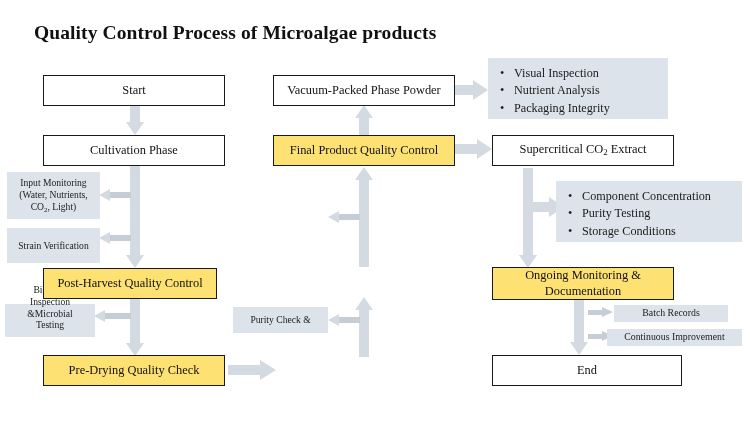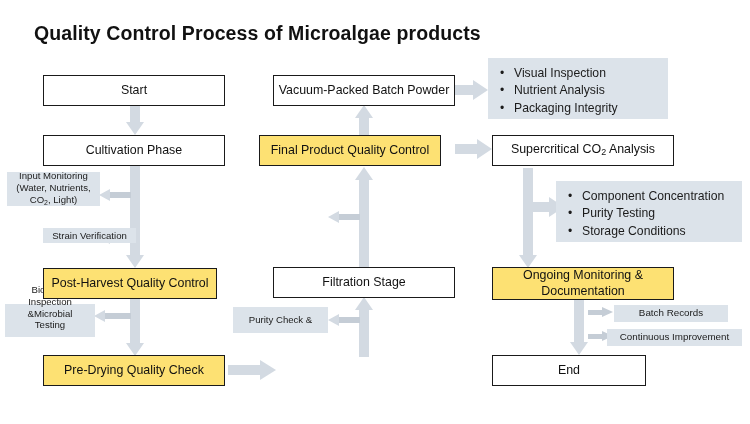--- a/index.html
+++ b/index.html
@@ -3,21 +3,21 @@
 <meta charset="utf-8">
 <style>
   html,body{margin:0;padding:0;}
   body{
     width:750px;height:424px;
     background:#ffffff;
     font-family:"Liberation Sans","DejaVu Sans",sans-serif;
     overflow:hidden;
     position:relative;
   }
-  #canvas{position:absolute;left:0;top:0;width:750px;height:424px;}
+  #canvas{position:absolute;left:0;top:0;width:750px;height:424px;font-family:Liberation Serif, serif;}
 
   .title{
     position:absolute;
     left:34px; top:22px;
     font-size:19.5px;
     font-weight:bold;
     color:#111111;
     letter-spacing:0.1px;
     white-space:nowrap;
   }
@@ -181,44 +181,43 @@
 
   <div class="node" style="left:43px;top:75px;width:182px;height:31px;">Start</div>
 
   <div class="node" style="left:43px;top:135px;width:182px;height:31px;">Cultivation Phase</div>
 
   <div class="node yellow" style="left:43px;top:268px;width:174px;height:31px;">Post-Harvest Quality Control</div>
 
   <div class="node yellow" style="left:43px;top:355px;width:182px;height:31px;">Pre-Drying Quality Check</div>
 
 
-  <div class="node" style="left:273px;top:267px;width:182px;height:31px;">Filtration Stage</div>
-
-  <div class="node yellow" style="left:259px;top:135px;width:182px;height:31px;">Final Product Quality Control</div>
-
-  <div class="node" style="left:273px;top:75px;width:182px;height:31px;">Vacuum-Packed Batch Powder</div>
+
+  <div class="node yellow" style="left:273px;top:135px;width:182px;height:31px;">Final Product Quality Control</div>
+
+  <div class="node" style="left:273px;top:75px;width:182px;height:31px;">Vacuum-Packed Phase Powder</div>
 
   <div class="node" style="left:492px;top:135px;width:182px;height:31px;">
-    <span><span>Supercritical CO</span><sub>2</sub><span> Analysis</span></span>
+    <span><span>Supercritical CO</span><sub>2</sub><span> Extract</span></span>
   </div>
 
   <div class="node yellow" style="left:492px;top:267px;width:182px;height:33px;flex-direction:column;">
     <span>Ongoing Monitoring &amp;</span>
     <span>Documentation</span>
   </div>
 
-  <div class="node" style="left:492px;top:355px;width:154px;height:31px;">End</div>
-
-  <div class="note" style="left:7px;top:172px;width:93px;height:34px;flex-direction:column;">
+  <div class="node" style="left:492px;top:355px;width:190px;height:31px;">End</div>
+
+  <div class="note" style="left:7px;top:172px;width:93px;height:47px;flex-direction:column;">
     <span>Input Monitoring</span>
     <span>(Water, Nutrients,</span>
     <span><span>CO</span><sub>2</sub><span>, Light)</span></span>
   </div>
 
-  <div class="note" style="left:7px;top:228px;width:93px;height:15px;margin-left:36px;">Strain Verification</div>
+  <div class="note" style="left:7px;top:228px;width:93px;height:35px;">Strain Verification</div>
 
   <div class="note" style="left:5px;top:304px;width:90px;height:33px;flex-direction:column;background:#DCE3EA;">
     <span style="position:relative;top:-13px;">Biomass</span>
     <span style="position:relative;top:-13px;">Inspection</span>
     <span style="position:relative;top:-13px;">&amp;Microbial</span>
     <span style="position:relative;top:-13px;">Testing</span>
   </div>
 
   <div class="note" style="left:233px;top:307px;width:95px;height:26px;flex-direction:column;align-items:center;">
     <span>Purity Check  &amp;</span>

